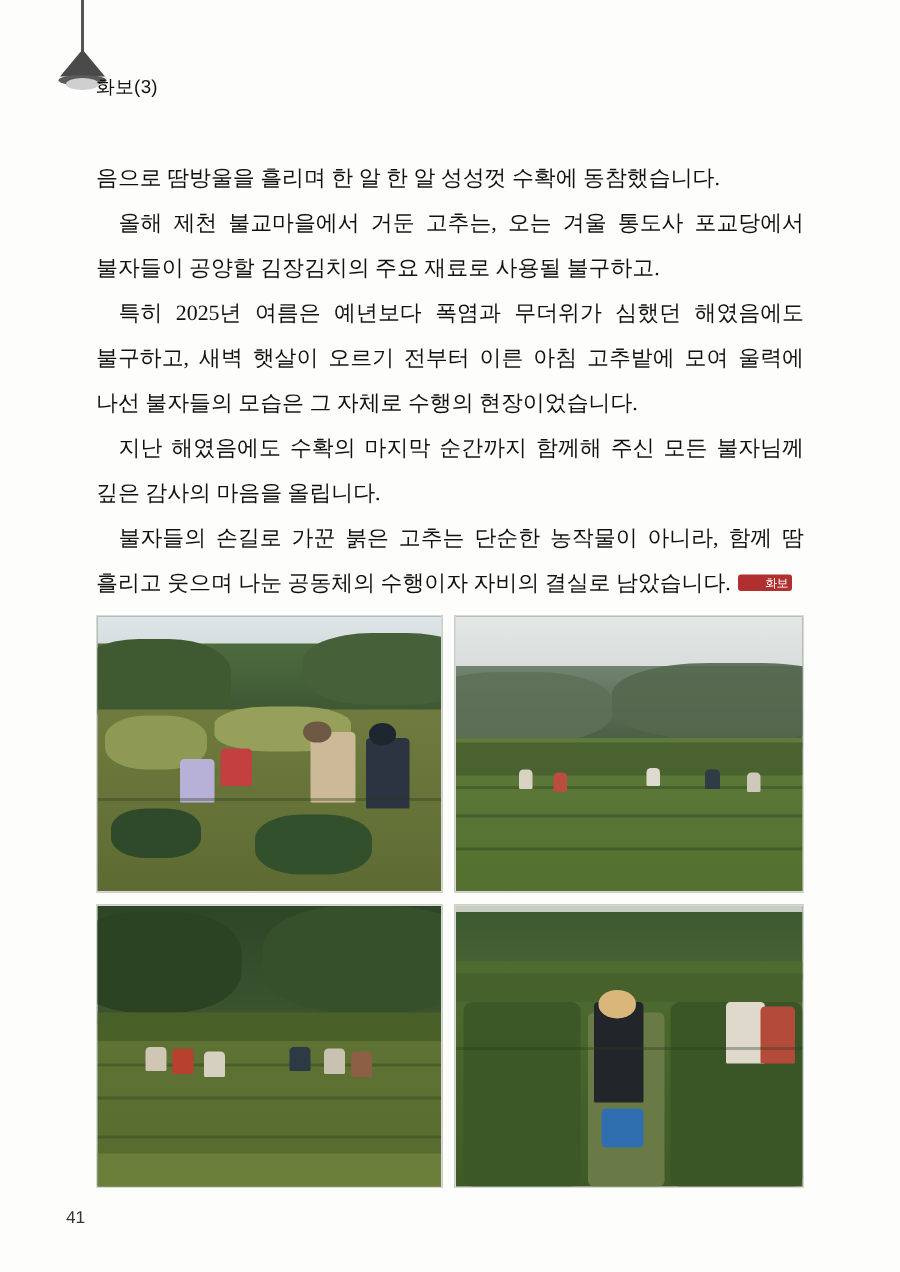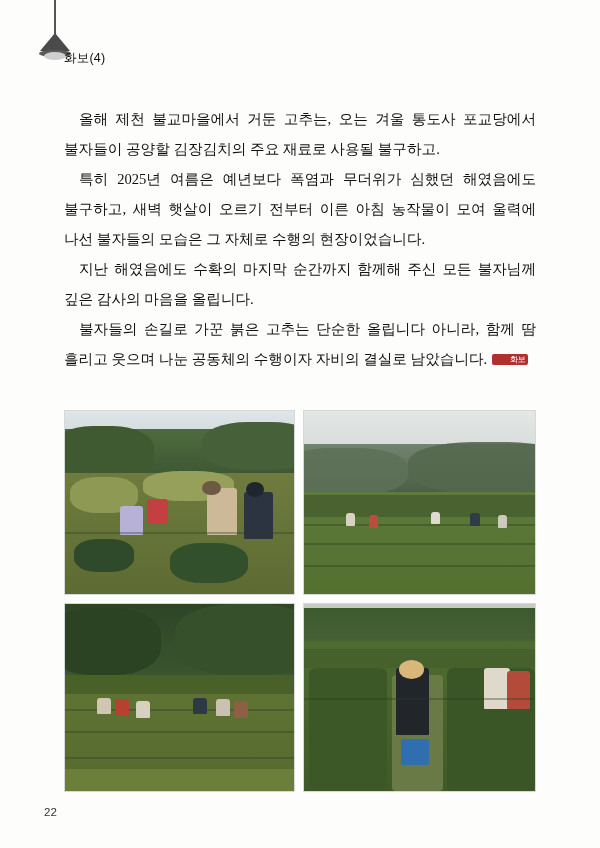--- a/index.html
+++ b/index.html
@@ -173,28 +173,29 @@
 
 <div class="page">
 
   <div class="header">
     <div class="lamp">
       <div class="cord"></div>
       <div class="shade"></div>
       <div class="rim"></div>
       <div class="glow"></div>
     </div>
-    <div class="section-title">화보(4)</div>
+    <div class="section-title">화보(3)</div>
   </div>
 
   <div class="body-text">
+    <p>음으로 땀방울을 흘리며 한 알 한 알 성성껏 수확에 동참했습니다.</p>
     <p class="indent">올해 제천 불교마을에서 거둔 고추는, 오는 겨울 통도사 포교당에서 불자들이 공양할 김장김치의 주요 재료로 사용될 불구하고.</p>
-    <p class="indent">특히 2025년 여름은 예년보다 폭염과 무더위가 심했던 해였음에도 불구하고, 새벽 햇살이 오르기 전부터 이른 아침 농작물이 모여 울력에 나선 불자들의 모습은 그 자체로 수행의 현장이었습니다.</p>
+    <p class="indent">특히 2025년 여름은 예년보다 폭염과 무더위가 심했던 해였음에도 불구하고, 새벽 햇살이 오르기 전부터 이른 아침 고추밭에 모여 울력에 나선 불자들의 모습은 그 자체로 수행의 현장이었습니다.</p>
     <p class="indent">지난 해였음에도 수확의 마지막 순간까지 함께해 주신 모든 불자님께 깊은 감사의 마음을 올립니다.</p>
-    <p class="indent"><span>불자들의 손길로 가꾼 붉은 고추는 단순한 올립니다 아니라, 함께 땀 흘리고 웃으며 나눈 공동체의 수행이자 자비의 결실로 남았습니다.</span><span class="end-mark">화보</span></p>
+    <p class="indent"><span>불자들의 손길로 가꾼 붉은 고추는 단순한 농작물이 아니라, 함께 땀 흘리고 웃으며 나눈 공동체의 수행이자 자비의 결실로 남았습니다.</span><span class="end-mark">화보</span></p>
   </div>
 
   <div class="photo-grid">
 
     <div class="photo p1">
       <div class="sky" style="height:22%;background:linear-gradient(#dfe6ea,#c9d3cf);"></div>
       <div class="hills" style="top:10%;height:26%;background:linear-gradient(#4e6b3f,#3c5733);"></div>
       <div class="blob" style="left:-6%;top:8%;width:45%;height:30%;background:#3f5a31;"></div>
       <div class="blob" style="left:60%;top:6%;width:50%;height:26%;background:#46603a;"></div>
       <div class="field" style="height:66%;background:linear-gradient(#6f7b3e,#5d6b33);"></div>
@@ -258,15 +259,15 @@
       <div class="person" style="left:40%;top:34%;width:14%;height:36%;background:#22262b;"></div>
       <div class="blob" style="left:41%;top:30%;width:11%;height:10%;background:#d9b77a;border-radius:50%;"></div>
       <div class="person" style="left:78%;top:34%;width:11%;height:22%;background:#dfd9cb;"></div>
       <div class="person" style="left:88%;top:36%;width:10%;height:20%;background:#b44a3a;"></div>
       <div class="blob" style="left:42%;top:72%;width:12%;height:14%;background:#2f6fb0;border-radius:3px;"></div>
       <div class="row-line" style="left:0;top:50%;width:100%;"></div>
     </div>
 
   </div>
 
-  <div class="page-number">22</div>
+  <div class="page-number">41</div>
 
 </div>
 
 </body></html>

